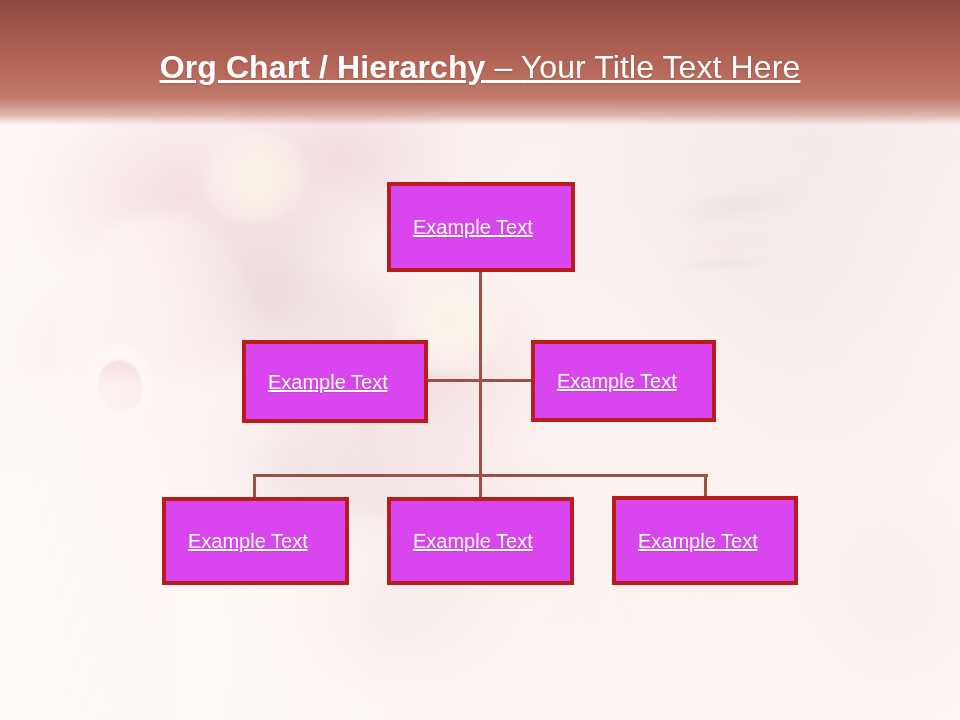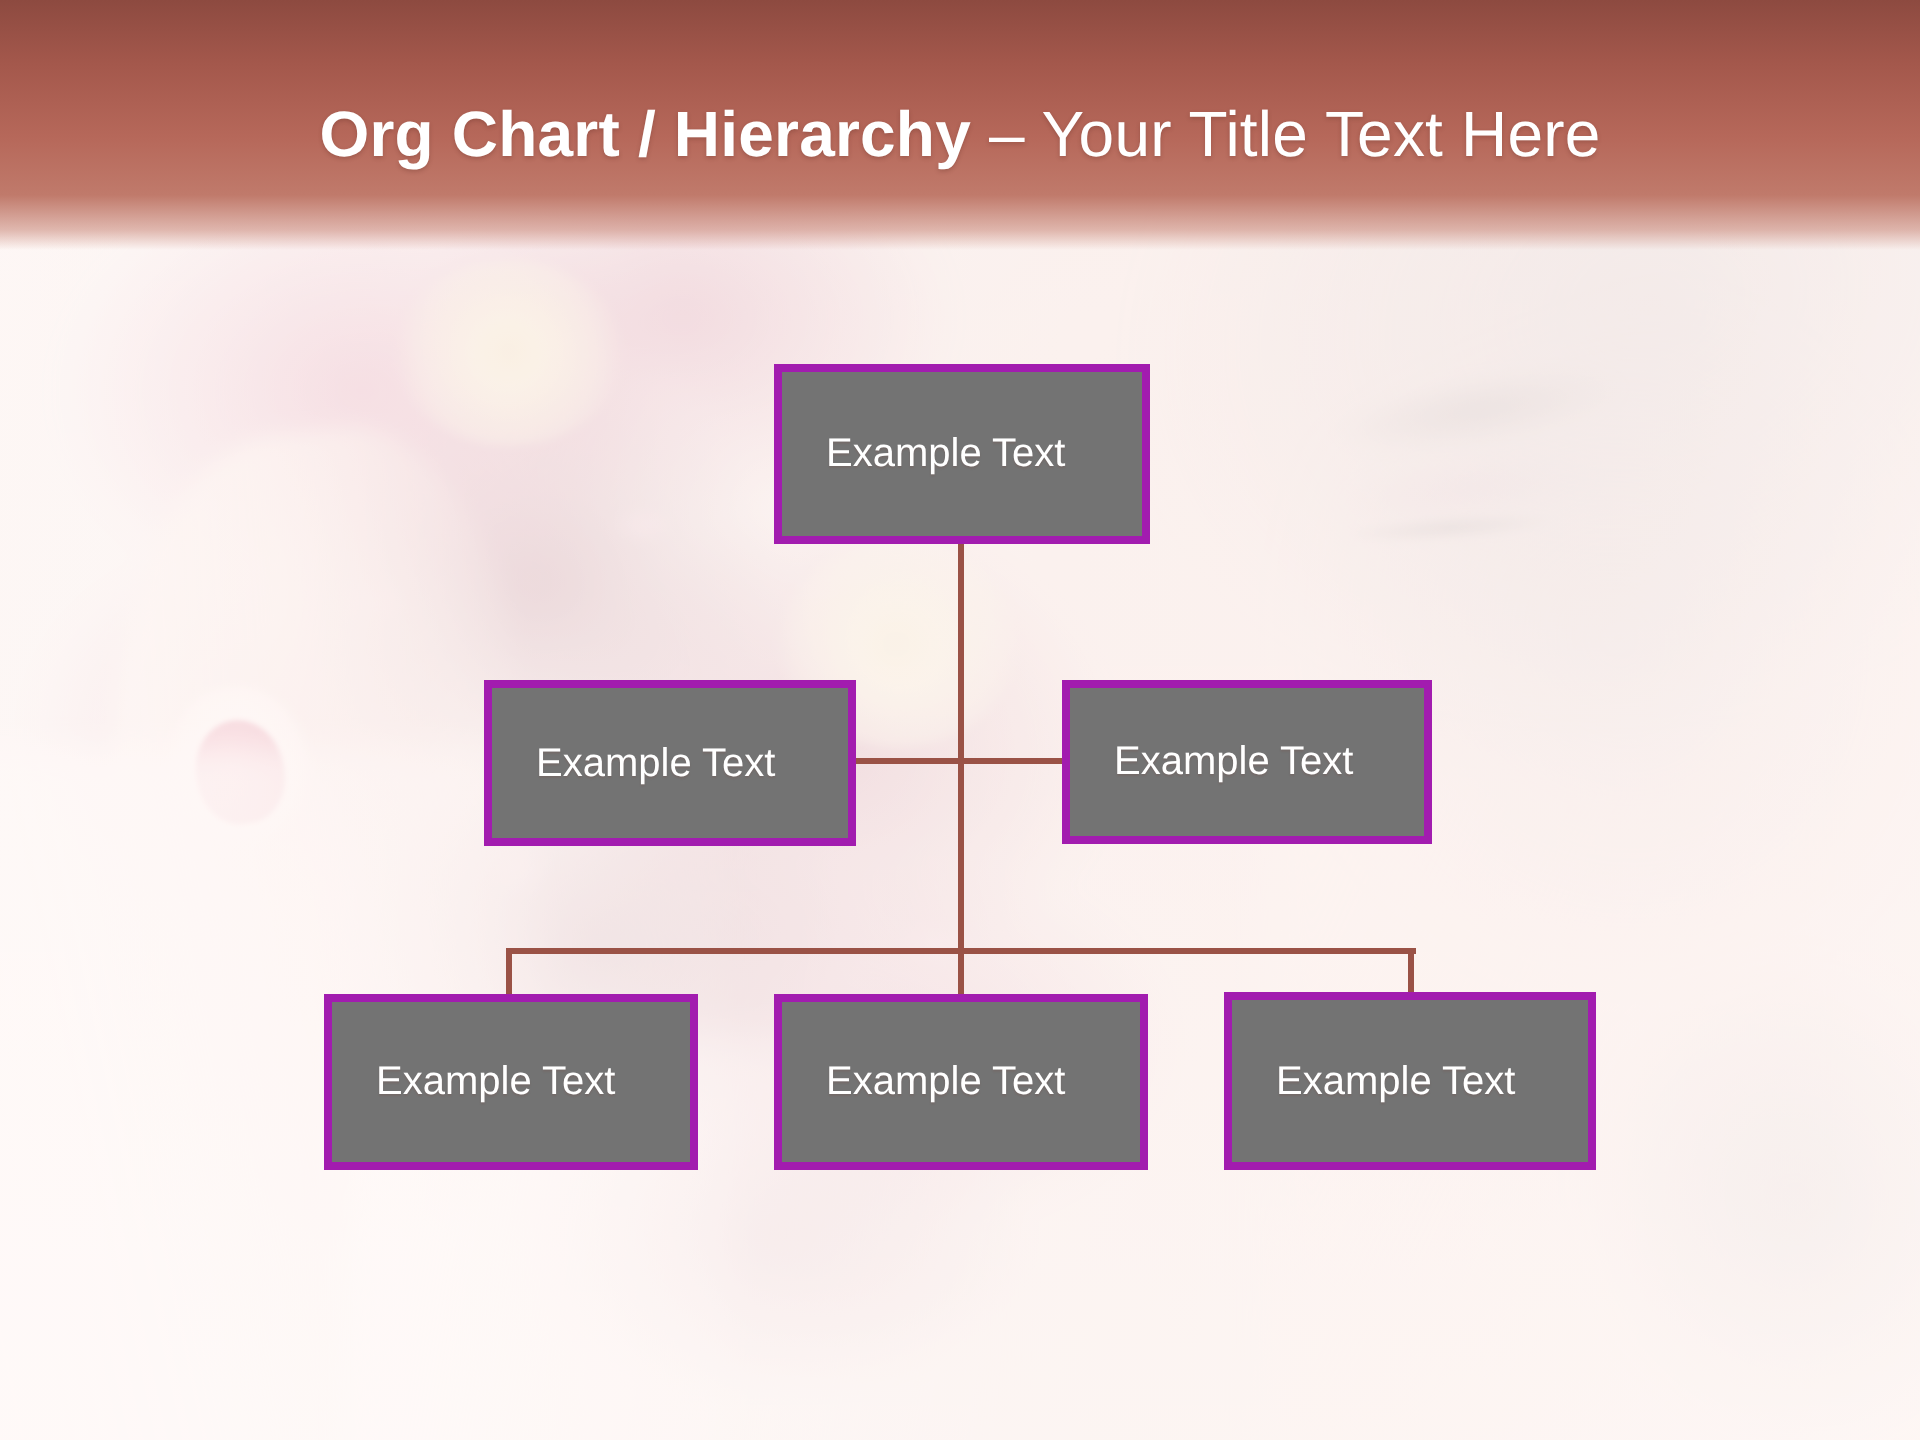--- a/index.html
+++ b/index.html
@@ -1,16 +1,16 @@
 <!DOCTYPE html>
 <html><head>
 <meta charset="utf-8">
 <title>Org Chart / Hierarchy</title>
 <style>
-  * { margin:0; padding:0; box-sizing:border-box; }
+  * { margin:0; padding:0; box-sizing:border-box;text-decoration:underline; }
   html, body {
     width:960px; height:720px;
     overflow:hidden;
     font-family:"Liberation Sans", sans-serif;
     background:#f6eeec;
   }
 
   #slide {
     position:relative;
     width:960px; height:720px;
@@ -194,22 +194,22 @@
   .chart { position:absolute; inset:0; z-index:8; }
 
   .conn {
     position:absolute;
     background:#9a5246;
     z-index:8;
   }
 
   .node {
     position:absolute;
-    background:#737373;
-    border:4px solid #a21caf;
+    background:#d946ef;
+    border:4px solid #b91c1c;
     display:flex;
     align-items:center;
     z-index:9;
   }
   .node-label {
     color:#ffffff;
     font-size:20px;
     line-height:24px;
     padding-left:22px;
     white-space:nowrap;

